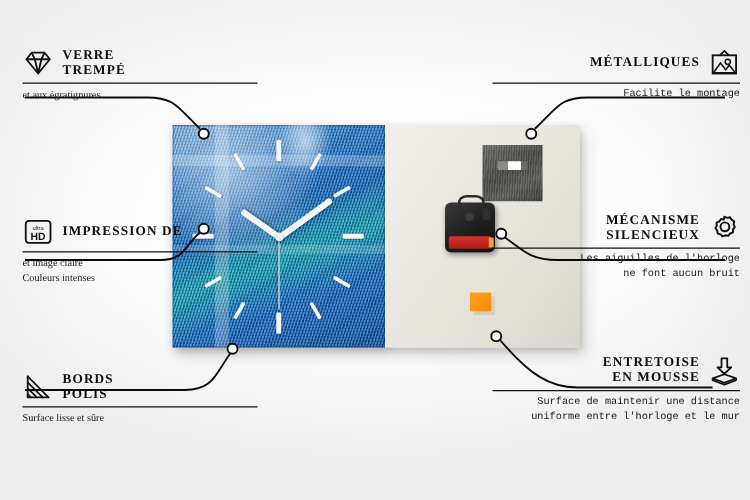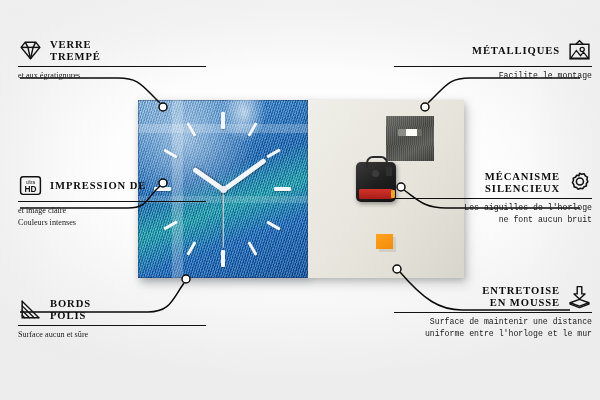--- a/index.html
+++ b/index.html
@@ -235,21 +235,21 @@
           <path d="M4 4 L4 20 L20 20" fill="none" stroke-width="1.4"></path>
         </g>
       </svg>
       <div class="feat-titles">
         <div class="feat-title">BORDS</div>
         <div class="feat-title">POLIS</div>
       </div>
     </div>
     <div class="rule"></div>
     <div class="feat-desc">
-      <div>Surface aucun et sûre</div>
+      <div>Surface lisse et sûre</div>
     </div>
   </div>
 
   <div class="feature right" id="f-poignees">
     <div class="feat-head">
       <div class="feat-titles">
         <div class="feat-title">MÉTALLIQUES</div>
       </div>
       <svg class="icon" viewBox="0 0 24 24">
         <path d="M8.5 6 L12 2.6 L15.5 6" fill="none" stroke="#111" stroke-width="1.3"></path>

